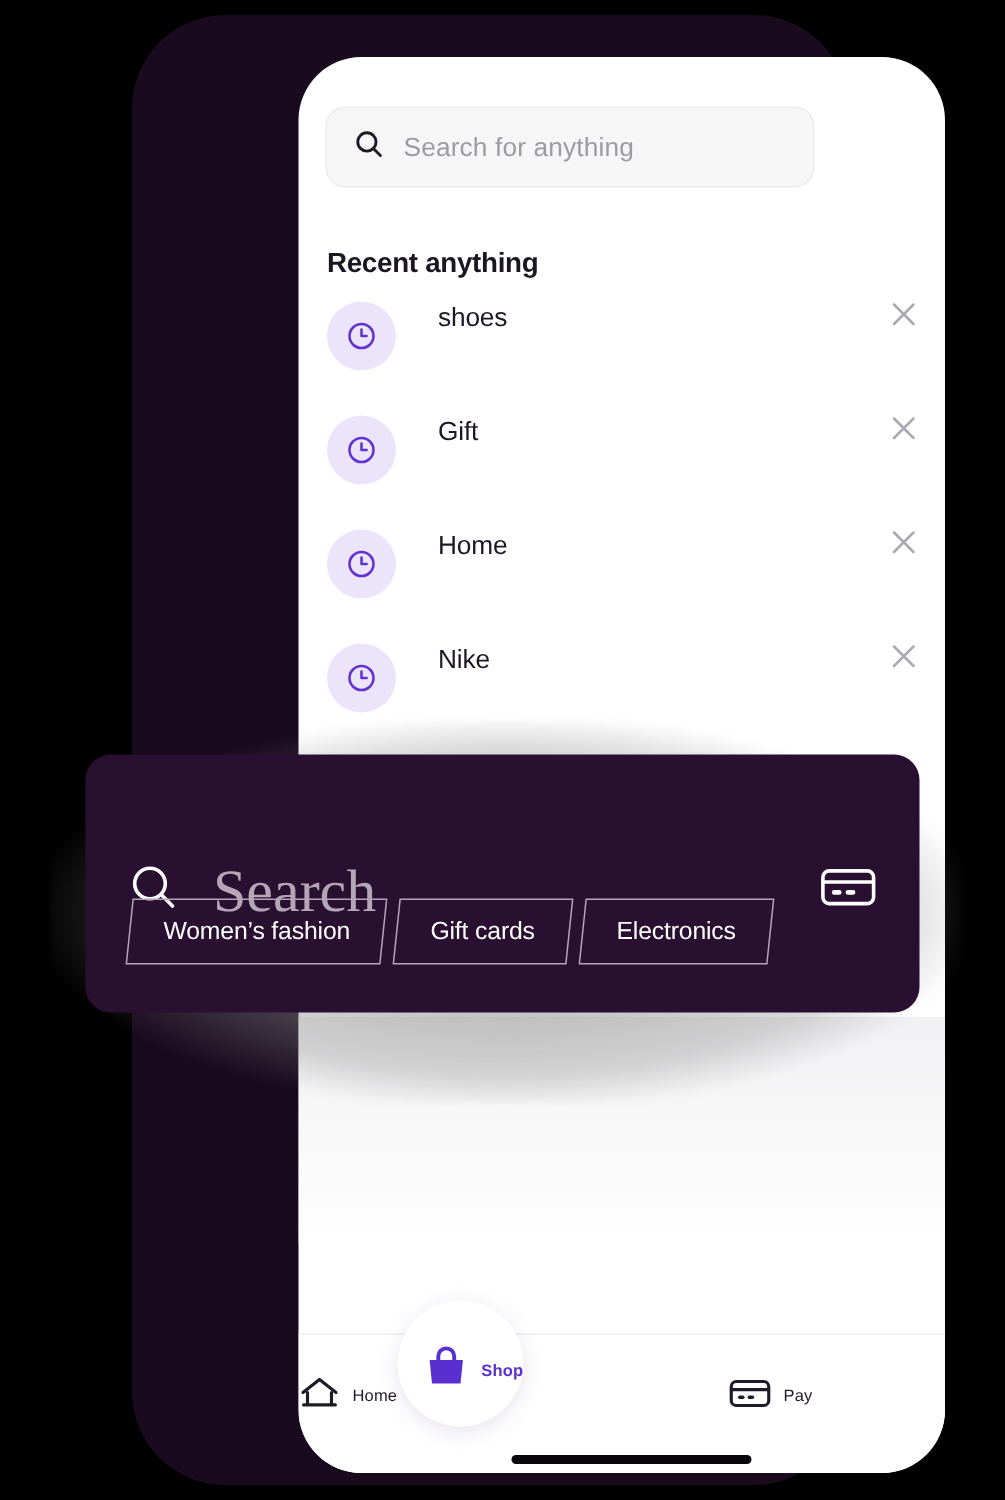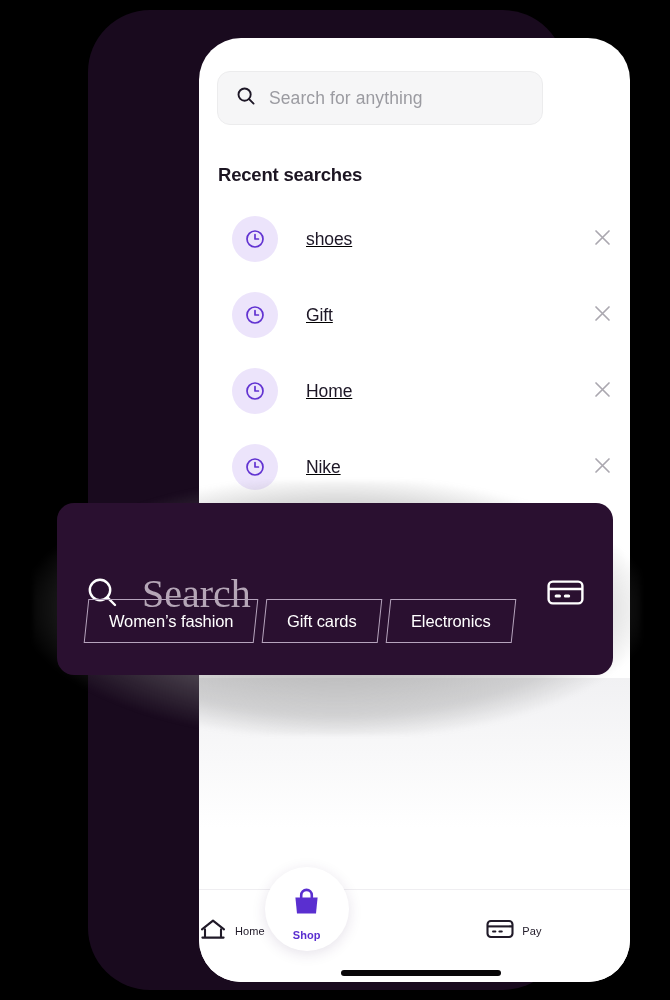--- a/index.html
+++ b/index.html
@@ -53,23 +53,22 @@
     left:19px; top:126px;
     font-size:18.5px;
     font-weight:700;
     color:#1c1522;
     letter-spacing:-.2px;
   }
   .recent-list { position:absolute; left:0; top:163px; width:431px; }
   .recent-row {
     position:relative;
     height:76px;
-    display:flex; align-items:center;
-    padding:0 19px 0 33px;
-    text-decoration:underline;
+    display:flex; align-items:flex-start;
+    padding:0 19px 0 19px;
   }
   .clock-badge {
     flex:none;
     width:46px; height:46px; border-radius:50%;
     background:#ece4fb;
     display:flex; align-items:center; justify-content:center;
   }
   .recent-label {
     margin-left:28px;
     font-size:17.5px;
@@ -103,22 +102,22 @@
     gap:8px;
   }
   .nav-label { font-size:11px; color:#201a28; letter-spacing:.1px; }
   .nav-item.active .nav-label { color:#5a2fd0; font-weight:700; }
   .shop-bubble {
     position:absolute;
     left:calc(25% - 42px); top:-23px;
     width:84px; height:84px; border-radius:50%;
     background:#fff;
     box-shadow:0 3px 14px rgba(60,30,90,.13);
-    display:flex; flex-direction:column;
-    align-items:center; justify-content:center;
+    display:flex; flex-direction:row;
+    align-items:center; justify-content:flex-end;
     gap:7px;
   }
   .home-indicator {
     position:absolute;
     left:142px; bottom:6px;
     width:160px; height:6px;
     background:#080608;
     border-radius:4px;
   }
 
@@ -185,21 +184,21 @@
       <div class="search-field">
         <span class="mag">
           <svg width="20" height="20" viewBox="0 0 20 20" fill="none">
             <circle cx="8.6" cy="8.6" r="6.1" stroke="#1d1726" stroke-width="1.9"></circle>
             <line x1="13.1" y1="13.1" x2="17.6" y2="17.6" stroke="#1d1726" stroke-width="1.9" stroke-linecap="round"></line>
           </svg>
         </span>
         <span class="ph">Search for anything</span>
       </div>
 
-      <div class="recent-title">Recent searches</div>
+      <div class="recent-title">Recent anything</div>
 
       <div class="recent-list">
 
         <div class="recent-row">
           <span class="clock-badge">
             <svg width="22" height="22" viewBox="0 0 22 22" fill="none">
               <circle cx="11" cy="11" r="8" stroke="#6132d1" stroke-width="1.7"></circle>
               <path d="M11 6.6V11h3.4" stroke="#6132d1" stroke-width="1.7" stroke-linecap="round" stroke-linejoin="round"></path>
             </svg>
           </span>

